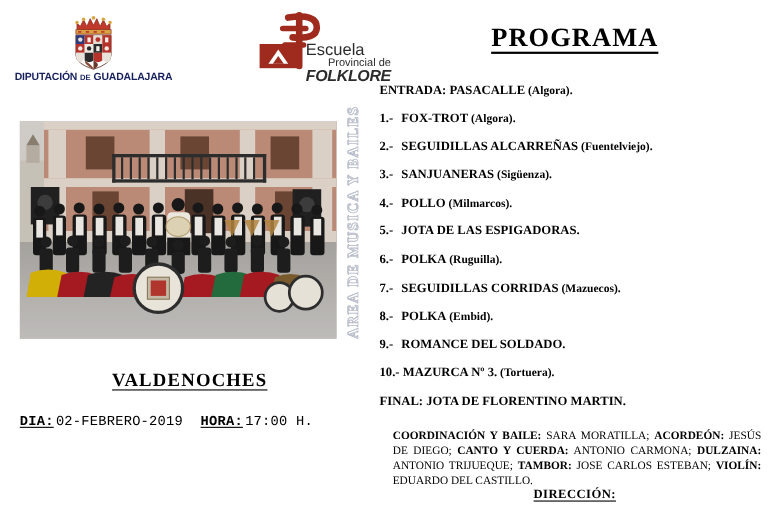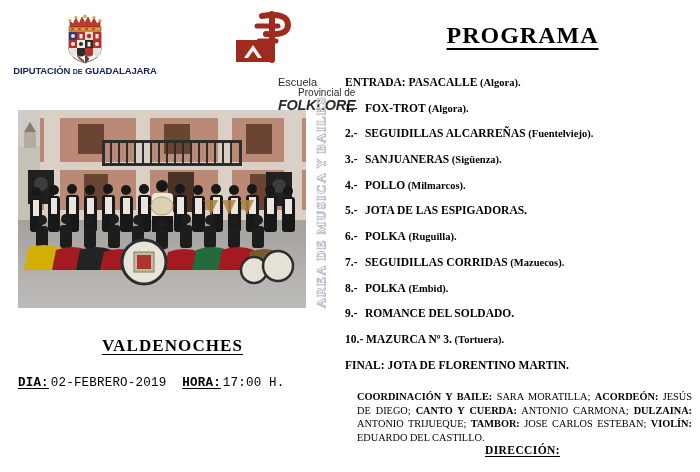--- a/index.html
+++ b/index.html
@@ -64,21 +64,21 @@
     height: 76px;
   }
   #folklore-text {
     position: absolute;
     left: 46px;
     top: 28px;
     font-family: "Liberation Sans", sans-serif;
     color: #2b2b2b;
     line-height: 1.02;
   }
-  #folklore-line1 { font-size: 11px; margin-top: 39px; }
+  #folklore-line1 { font-size: 15px; }
   #folklore-line2 { font-size: 10px; text-align: right; }
   #folklore-line3 {
     font-size: 14.5px;
     font-weight: bold;
     font-style: italic;
     letter-spacing: -0.3px;
   }
 
   
   #photo {

